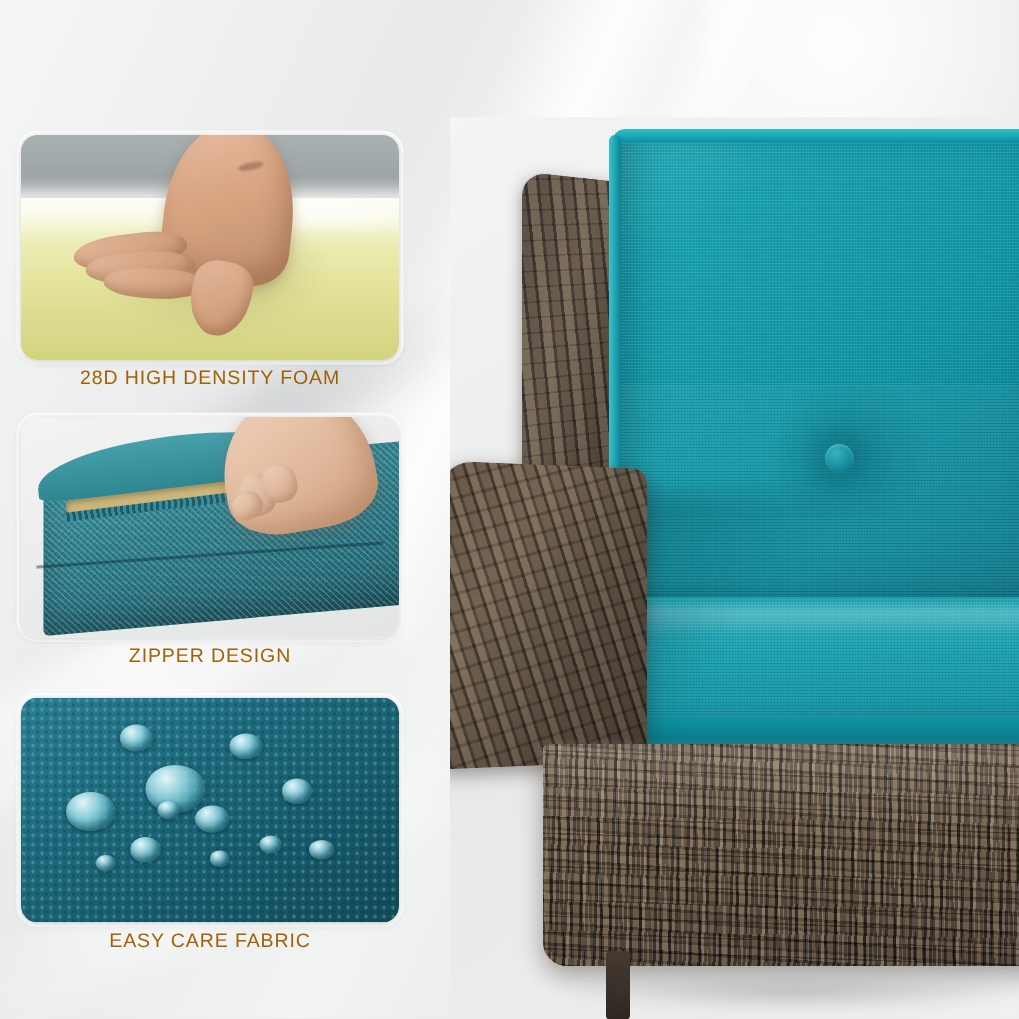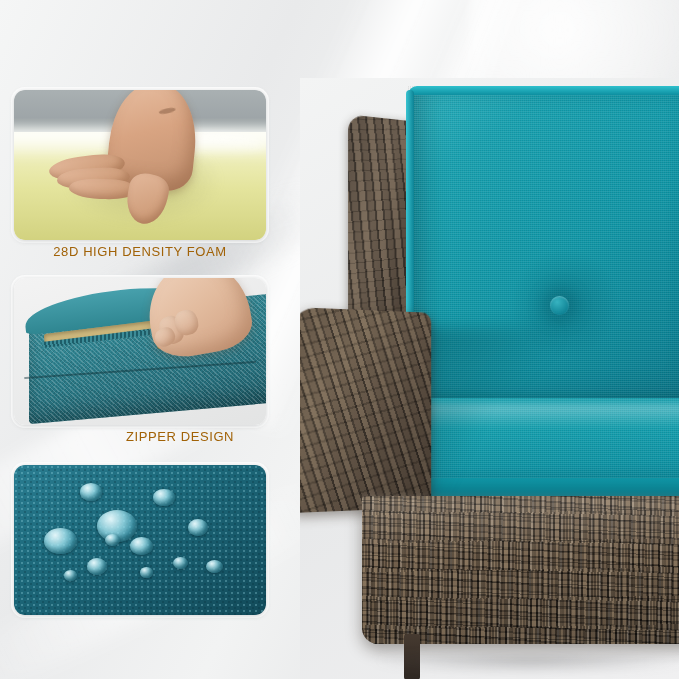--- a/index.html
+++ b/index.html
@@ -125,21 +125,21 @@
   .hand2{position:absolute;left:53%;top:-10%;width:40%;height:62%;
     background:linear-gradient(150deg,#f0d3bd 0%,#e2bb9e 50%,#cf9f80 100%);
     border-radius:48% 48% 38% 38%/62% 62% 28% 28%;
     transform:rotate(-10deg);
     box-shadow:inset -7px -8px 16px rgba(150,100,70,.35),0 3px 10px rgba(120,90,70,.3);}
   .h2f{position:absolute;background:linear-gradient(160deg,#ecd0ba,#d5a88a);
     border-radius:44%;box-shadow:inset -2px -3px 6px rgba(150,100,70,.35);}
   .h2f1{left:58%;top:26%;width:9%;height:19%;transform:rotate(-22deg);}
   .h2f2{left:64%;top:22%;width:9%;height:17%;transform:rotate(-14deg);}
   .h2f3{left:56%;top:34%;width:8%;height:12%;transform:rotate(-28deg);}
-  #cap2{top:429px;padding-left:40px;}
+  #cap2{top:429px;}
 
   
   #panel3{top:465px;height:150px;}
   .wt-bg{position:absolute;inset:0;
     background:linear-gradient(150deg,#2a7d91 0%,#1d6a7c 35%,#17596a 70%,#124a59 100%);}
   .wt-weave{position:absolute;inset:0;opacity:.55;
     background-image:
       radial-gradient(circle at 2px 2px,rgba(160,225,235,.55) 0.9px,rgba(0,0,0,0) 1.4px),
       radial-gradient(circle at 5px 5px,rgba(10,50,60,.5) 0.9px,rgba(0,0,0,0) 1.4px);
     background-size:6px 6px,6px 6px;}
@@ -336,20 +336,21 @@
       <div class="drop d5"></div>
       <div class="drop d6"></div>
       <div class="drop d7"></div>
       <div class="drop d8"></div>
       <div class="drop d9"></div>
       <div class="drop d10"></div>
       <div class="drop d11"></div>
       <div class="drop d12"></div>
     </div>
   </div>
+  <div class="caption" id="cap3">EASY CARE FABRIC</div>
 
   <div id="chair">
     <div class="chair-bg"></div>
 
     <div class="wicker-back">
       <div class="weave-back"></div>
     </div>
 
     <div class="back-cushion">
       <div class="fabric-tex"></div>

